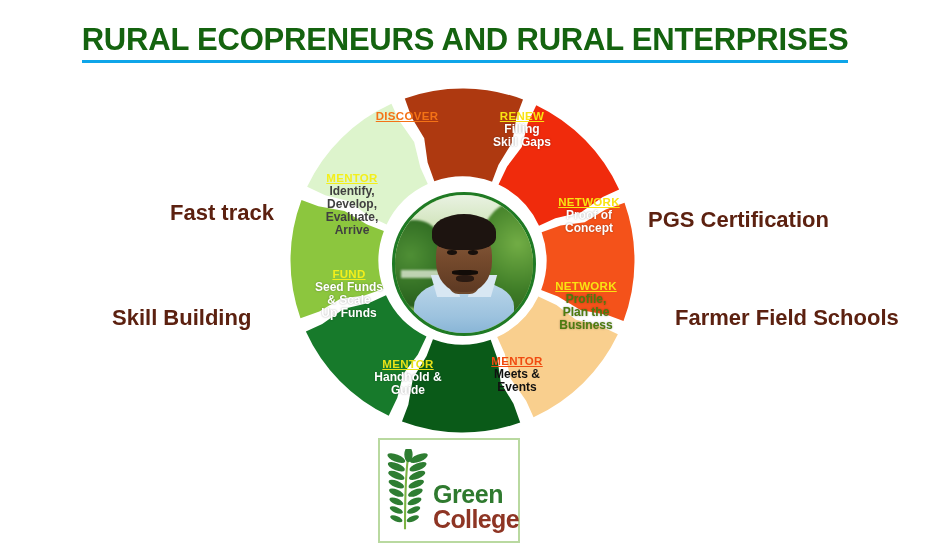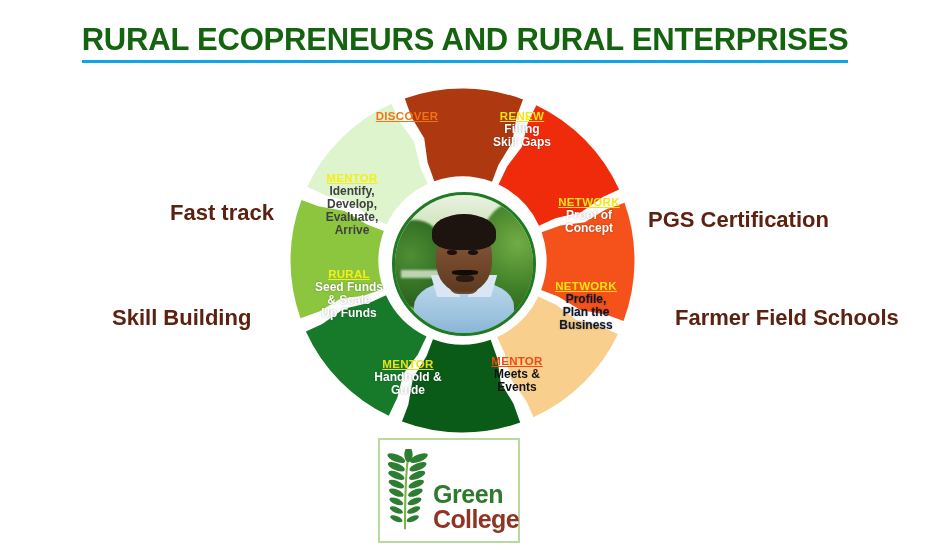--- a/index.html
+++ b/index.html
@@ -210,35 +210,35 @@
     <span class="seg-body" style="color: rgb(255, 255, 255); text-shadow: rgba(0, 0, 0, 0.35) 0px 0px 2px;">Filling<br>Skill Gaps</span>
   </div>
 
   <div class="seg-text" id="txt-initiate">
     <span class="seg-head" style="color: rgb(249, 227, 18);">NETWORK</span>
     <span class="seg-body" style="color: rgb(255, 255, 255); text-shadow: rgba(0, 0, 0, 0.35) 0px 0px 2px;">Proof of<br>Concept</span>
   </div>
 
   <div class="seg-text" id="txt-present">
     <span class="seg-head" style="color: rgb(249, 227, 18);">NETWORK</span>
-    <span class="seg-body" style="color: #0f172a; text-shadow: rgba(0, 0, 0, 0.35) 0px 0px 2px;">Profile,<br>Plan the<br>Business</span>
+    <span class="seg-body" style="color: #4d7c0f; text-shadow: rgba(0, 0, 0, 0.35) 0px 0px 2px;">Profile,<br>Plan the<br>Business</span>
   </div>
 
   <div class="seg-text" id="txt-network">
     <span class="seg-head" style="color: rgb(240, 74, 16);">MENTOR</span>
     <span class="seg-body" style="color: rgb(17, 17, 17);">Meets &amp;<br>Events</span>
   </div>
 
   <div class="seg-text" id="txt-mentor">
     <span class="seg-head" style="color: rgb(232, 225, 24);">MENTOR</span>
     <span class="seg-body" style="color: rgb(255, 255, 255); text-shadow: rgba(0, 0, 0, 0.35) 0px 0px 2px;">Handhold &amp;<br>Guide</span>
   </div>
 
   <div class="seg-text" id="txt-fund">
-    <span class="seg-head" style="color: rgb(243, 239, 27);">RURAL</span>
+    <span class="seg-head" style="color: rgb(243, 239, 27);">FUND</span>
     <span class="seg-body" style="color: rgb(255, 255, 255); text-shadow: rgba(0, 0, 0, 0.35) 0px 0px 2px;">Seed Funds<br>&amp; Scale<br>Up Funds</span>
   </div>
 
   <div class="seg-text" id="txt-ideate">
     <span class="seg-head" style="color: rgb(243, 239, 27);">MENTOR</span>
     <span class="seg-body" style="color: #404040;">Identify,<br>Develop,<br>Evaluate,<br>Arrive</span>
   </div>
 
   <div id="center-photo">
     <div class="sky"></div>

